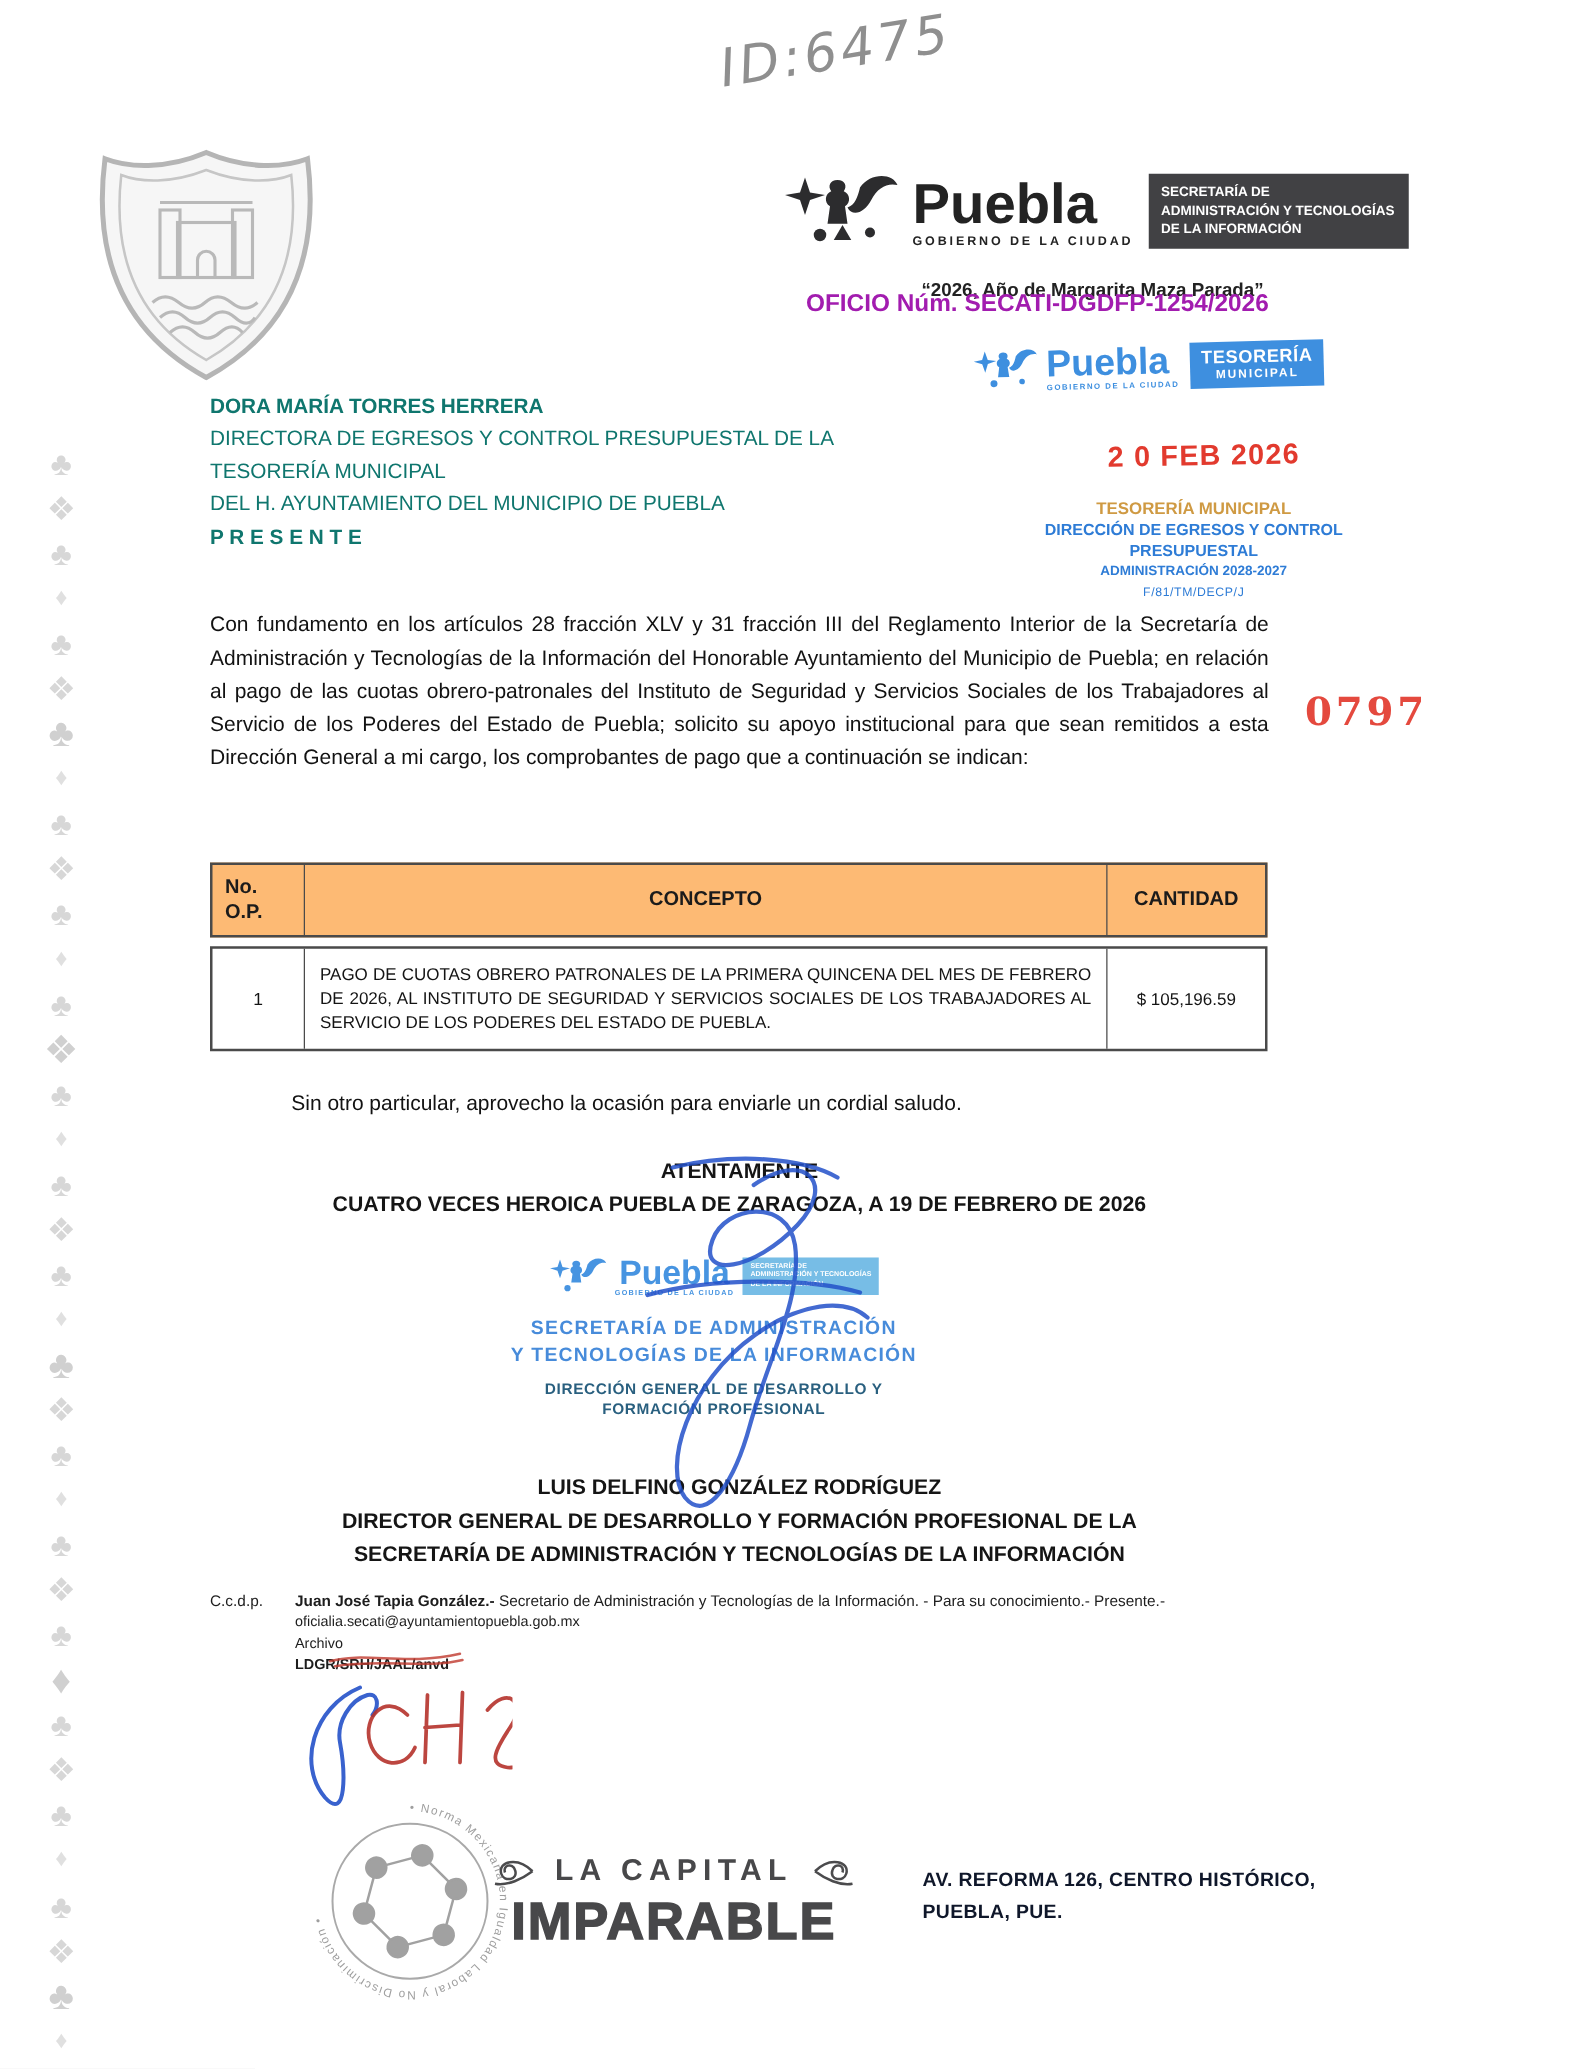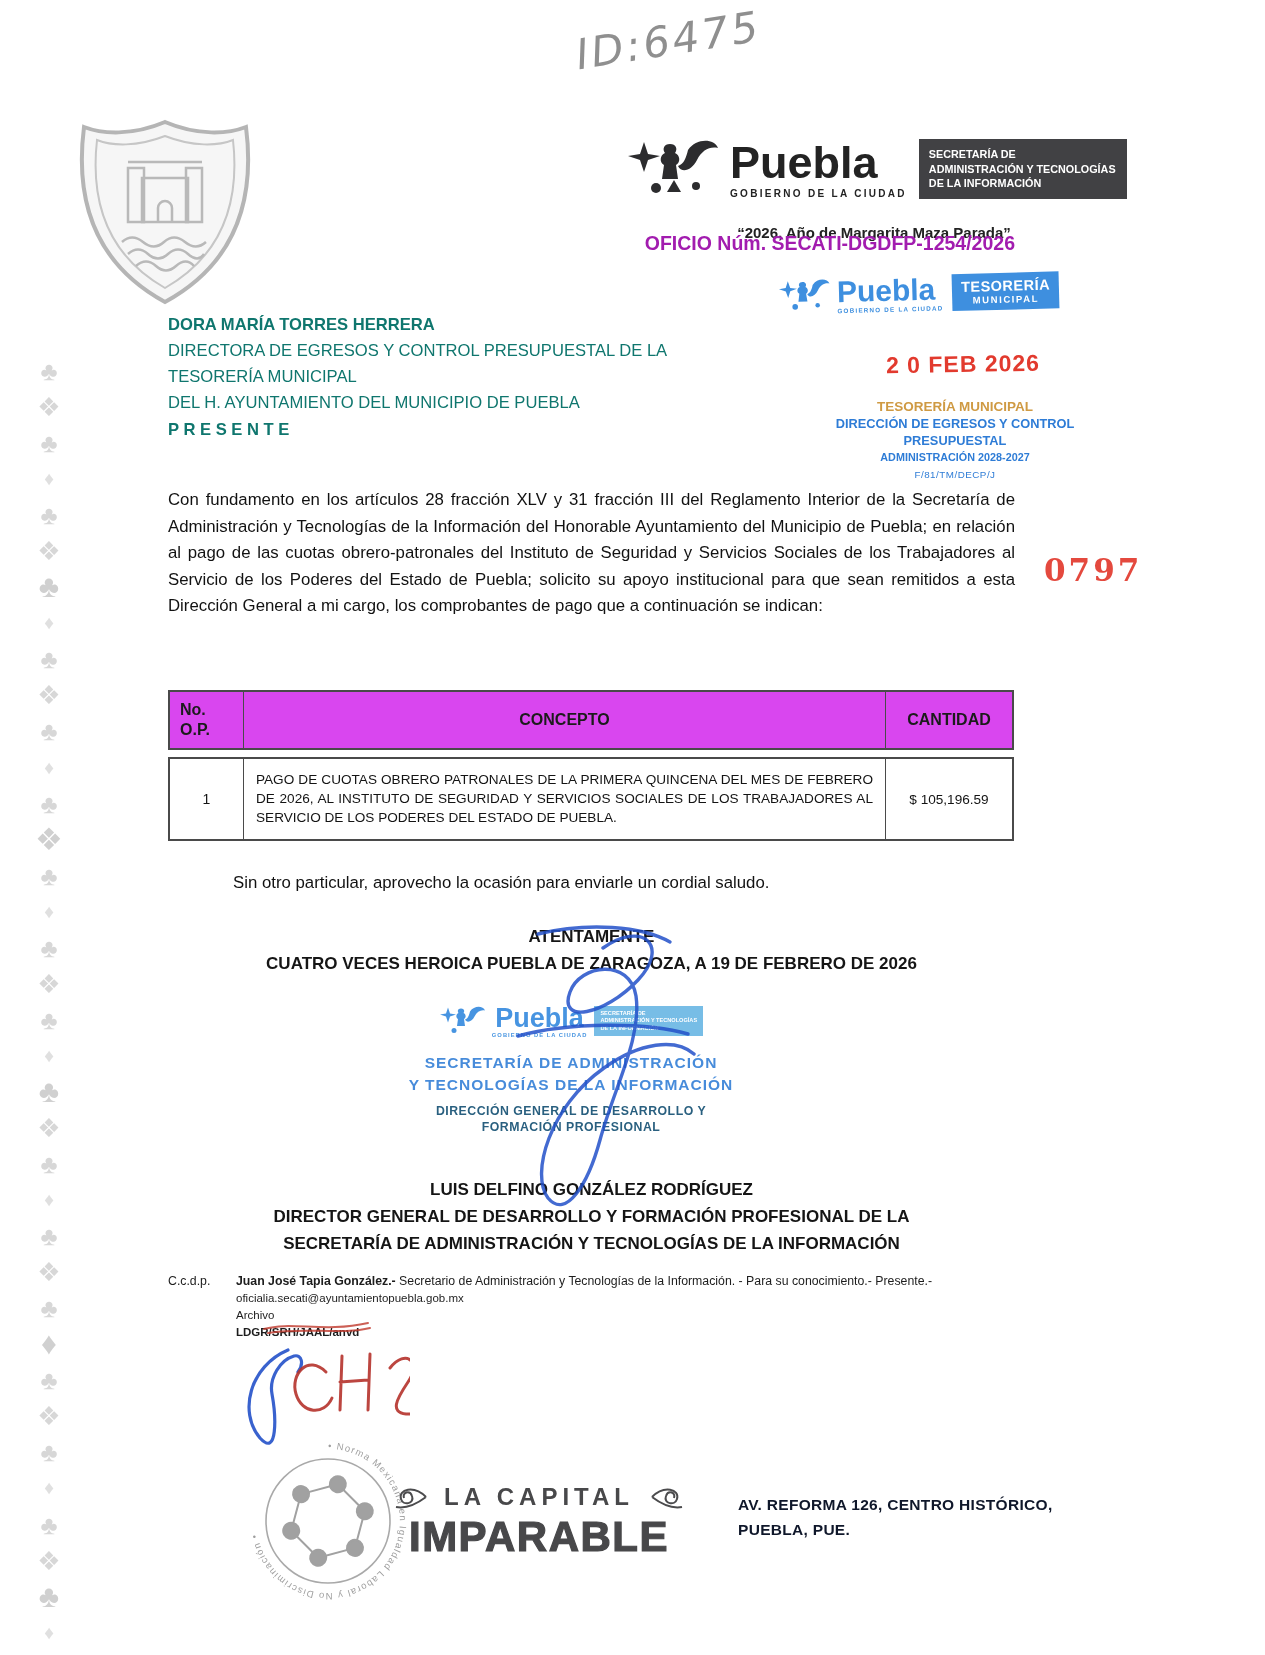--- a/index.html
+++ b/index.html
@@ -49,21 +49,21 @@
   .rdept .d4{color:#2e7cd6;font-weight:700;font-size:10.8px}
   .rdept .d5{color:#2e7cd6;font-size:9.8px;letter-spacing:.5px}
 
   .folio{position:absolute;left:1044px;top:552px;font-family:"DejaVu Serif",serif;font-weight:700;font-size:31px;letter-spacing:3px;color:#e23a2e;opacity:.92}
 
   .para{position:absolute;left:168px;top:487px;width:847px;font-size:16.8px;line-height:26.6px;text-align:justify;color:#121212}
 
   
   .tbl{position:absolute;left:168px;top:690px;width:846px}
   .trow{display:grid;grid-template-columns:74px 1fr 126px;border:2px solid #4a4a4a}
-  .thead{background:#d946ef}
+  .thead{background:#fdba74}
   .tbody{margin-top:7px;background:#fff}
   .cell{border-right:1.5px solid #4a4a4a;display:flex;align-items:center}
   .cell:last-child{border-right:none}
   .thead .cell{min-height:56px;font-weight:700;font-size:16px;color:#1b1b1b;padding:6px 10px}
   .thead .c1{white-space:pre-line;justify-content:flex-start;line-height:20px}
   .thead .c2,.thead .c3{justify-content:center;text-align:center}
   .tbody .cell{min-height:80px}
   .tbody .c1{justify-content:center;font-size:14px}
   .tbody .c2{font-size:13.6px;line-height:19px;text-align:justify;padding:9px 12px;display:block;padding-top:11px}
   .tbody .c3{justify-content:center;font-size:13.6px}

